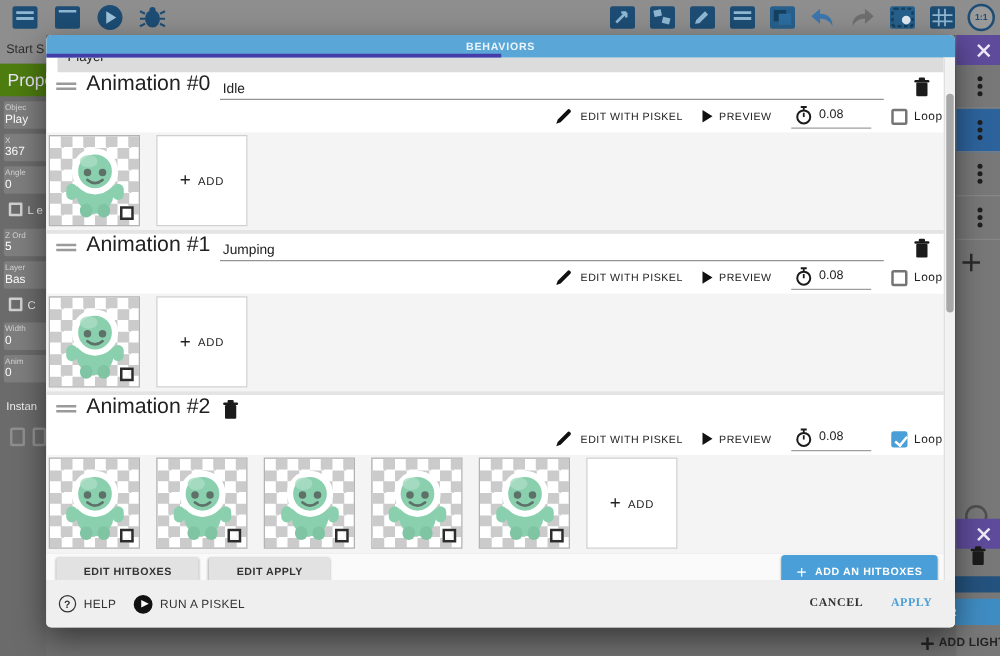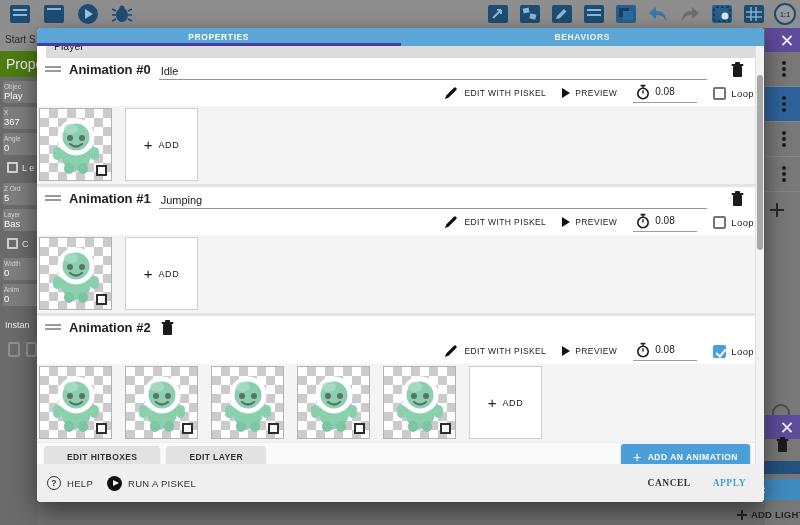--- a/index.html
+++ b/index.html
@@ -66,21 +66,21 @@
   .tab-indicator { position:absolute; left:0; bottom:0; width:50%; height:3px; background:#463ca8; }
   .name-strip { flex:0 0 auto; height:12px; margin:0 9px; background:#dcdcdc; overflow:hidden; border-radius:0 0 1px 1px; }
   .name-strip span { display:block; margin-top:-6px; padding-left:8px; font-size:10.5px; color:#222; }
 
   .dlg-content { flex:1 1 auto; overflow:hidden; background:#fff; position:relative; }
   .anim-section { border-top:3px solid #e4e4e4; }
   .anim-section:first-child { border-top:none; }
   .anim-header { height:22px; display:flex; align-items:flex-end; padding:0 18px 0 8px; gap:8px; }
   .drag-handle { flex:0 0 auto; width:16px; margin-bottom:6px; }
   .drag-handle i { display:block; height:2px; background:#9a9a9a; margin-bottom:2px; }
-  .anim-title { flex:0 0 auto; font-size:13px; color:#212121; padding-bottom:3px; white-space:nowrap;font-weight:bold; }
+  .anim-title { flex:0 0 auto; font-size:17px; color:#212121; padding-bottom:3px; white-space:nowrap; }
   .anim-name { flex:1 1 auto; font-size:11px; color:#212121; border-bottom:1px solid #949494; padding:0 2px 2px 2px; margin-right:14px; }
   .trash-btn { flex:0 0 auto; margin-bottom:2px; cursor:pointer; }
   .anim-controls { height:26px; display:flex; align-items:center; justify-content:flex-end; gap:16px; padding-right:10px; }
   .ctl { display:flex; align-items:center; gap:5px; font-size:8.5px; color:#212121; letter-spacing:.4px; white-space:nowrap; }
   .play-tri { width:0; height:0; border-left:8px solid #111; border-top:5px solid transparent; border-bottom:5px solid transparent; }
   .time-field { display:flex; align-items:center; gap:4px; border-bottom:1px solid #9e9e9e; padding:0 2px 2px 2px; width:64px; }
   .time-field span { font-size:10px; color:#212121; }
   .checkbox { position:relative; width:13px; height:13px; border:2px solid #757575; border-radius:2px; background:#fff; }
   .checkbox.checked { background:#4a9fd8; border-color:#4a9fd8; }
   .checkbox.checked::after { content:""; position:absolute; left:3px; top:0px; width:4px; height:8px; border:solid #fff; border-width:0 2px 2px 0; transform:rotate(40deg); }
@@ -333,21 +333,20 @@
   <div class="layer-btn">
       <span>YER</span>
     </div>
   <div class="lighting-label">
     <span class="sm-plus"></span>
     <span>ADD LIGHTING LAYER</span>
   </div>
 
   <div class="dialog">
     <div class="tabbar">
-      <div class="tab">PROPERTIES</div>
       <div class="tab inactive">BEHAVIORS</div>
       <div class="tab-indicator"></div>
     </div>
     <div class="name-strip">
         <span>Player</span>
       </div>
 
     <div class="dlg-content">
 
       <div class="anim-section">
@@ -525,24 +524,24 @@
   </div>
 <div class="add-tile">
               <span class="add-plus">+</span>
               <span class="add-word">ADD</span>
             </div>
         </div>
       </div>
 
       <div class="dlg-footer-row">
         <span class="gray-btn">EDIT HITBOXES</span>
-        <span class="gray-btn">EDIT LAYER</span>
+        <span class="gray-btn">EDIT APPLY</span>
         <span class="add-anim-btn">
           <span class="add-plus">+</span>
-          <span>ADD AN ANIMATION</span>
+          <span>ADD AN HITBOXES</span>
         </span>
       </div>
     </div>
 
     <div class="dlg-bottombar">
       <span class="bb-item">
           <span class="help-circ">
             <span>?</span>
           </span>
           <span>HELP</span>

